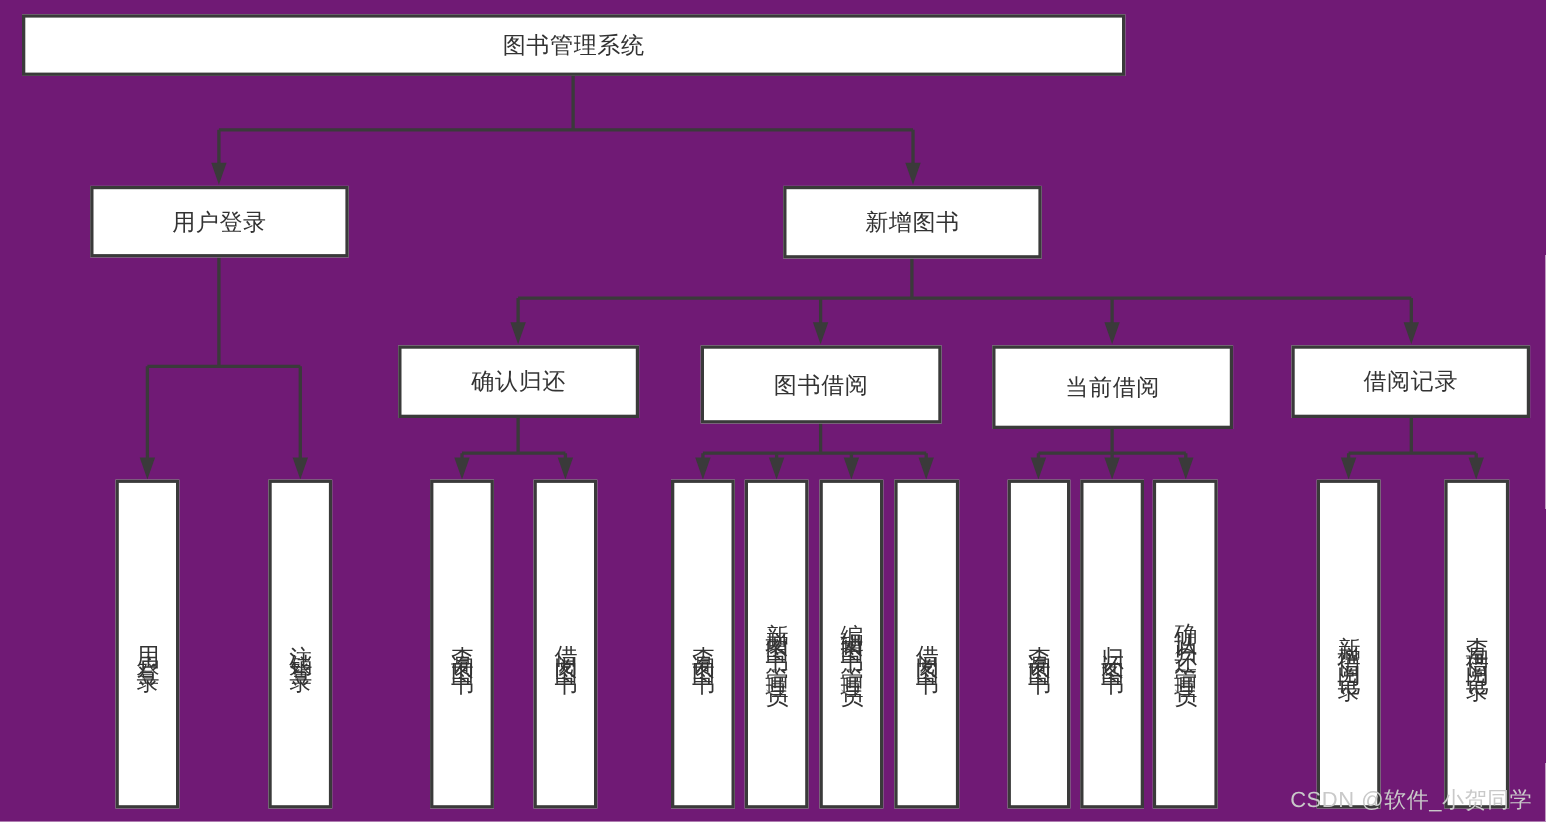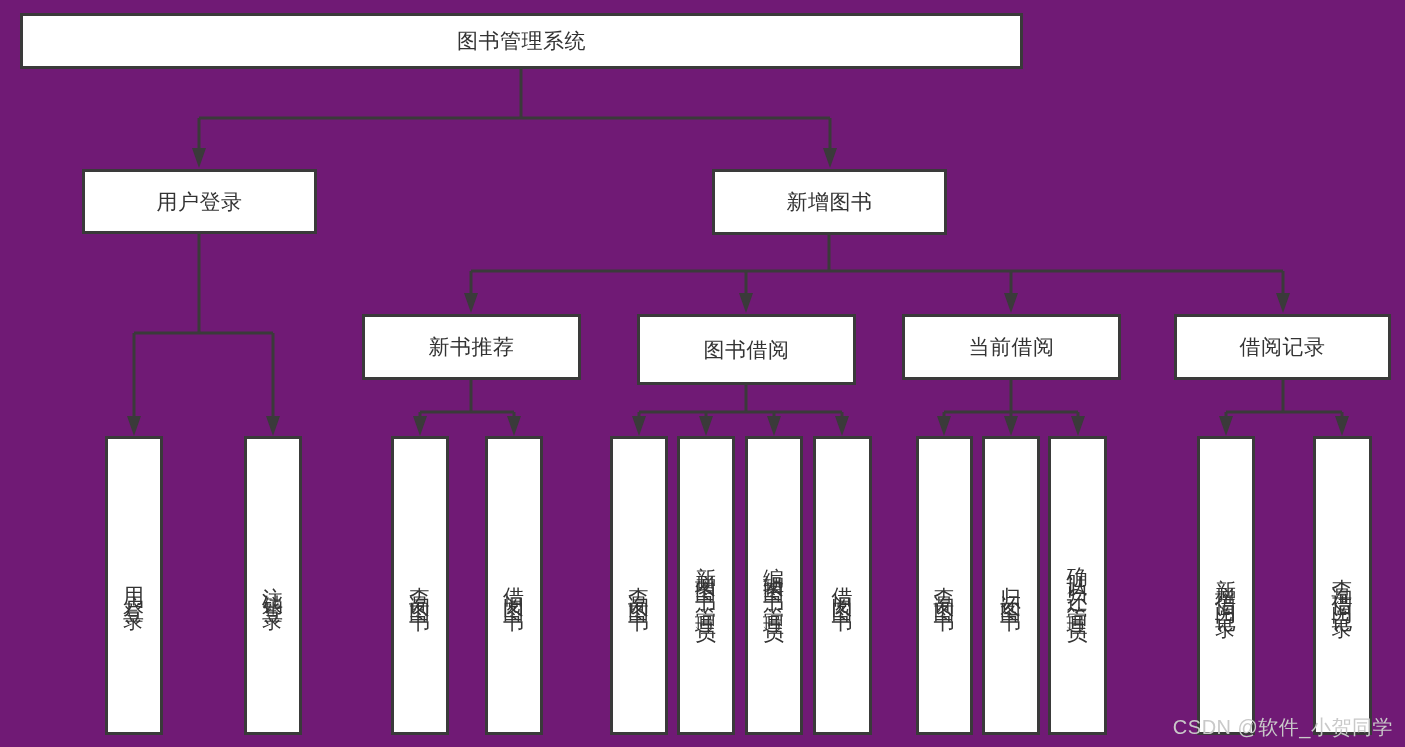--- a/index.html
+++ b/index.html
@@ -93,23 +93,23 @@
       <polygon points="1219,416 1233,416 1226,436"></polygon>
       <polygon points="1335,416 1349,416 1342,436"></polygon>
     </g>
   </svg>
 
   <div class="box" style="left:20px; top:13px; width:1003px; height:56px;">图书管理系统</div>
 
   <div class="box" style="left:82px; top:169px; width:235px; height:65px;">用户登录</div>
   <div class="box" style="left:712px; top:169px; width:235px; height:66px;">新增图书</div>
 
-  <div class="box" style="left:362px; top:314px; width:219px; height:66px;">新书推荐</div>
+  <div class="box" style="left:362px; top:314px; width:219px; height:66px;">确认归还</div>
   <div class="box" style="left:637px; top:314px; width:219px; height:71px;">图书借阅</div>
-  <div class="box" style="left:902px; top:314px; width:219px; height:66px;">当前借阅</div>
+  <div class="box" style="left:902px; top:314px; width:219px; height:76px;">当前借阅</div>
   <div class="box" style="left:1174px; top:314px; width:217px; height:66px;">借阅记录</div>
 
   <div class="box vbox" style="left:105px; top:436px; width:58px; height:299px;">
     <span>用户登录</span>
   </div>
   <div class="box vbox" style="left:244px; top:436px; width:58px; height:299px;">
     <span>注销登录</span>
   </div>
 
   <div class="box vbox" style="left:391px; top:436px; width:58px; height:299px;">

